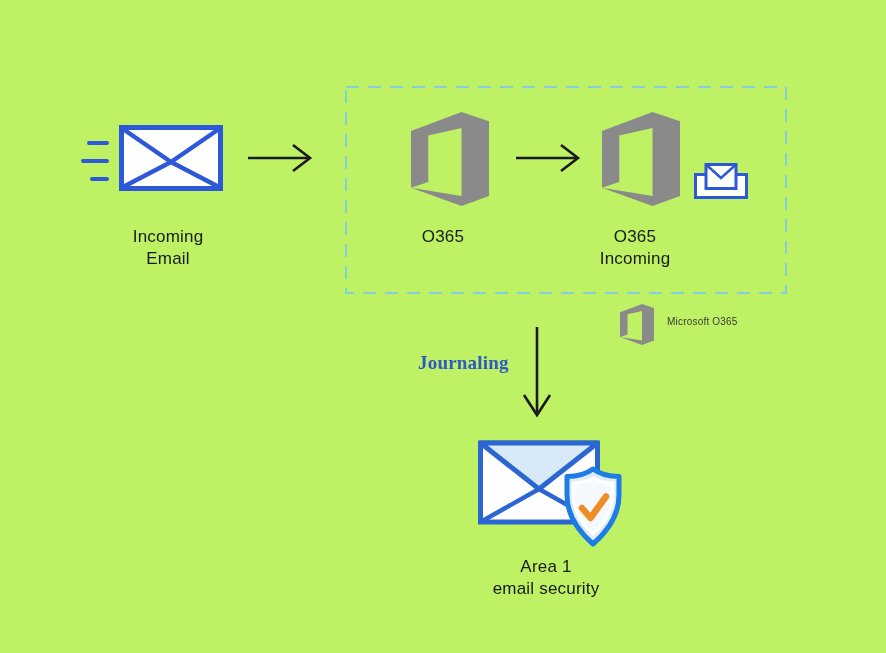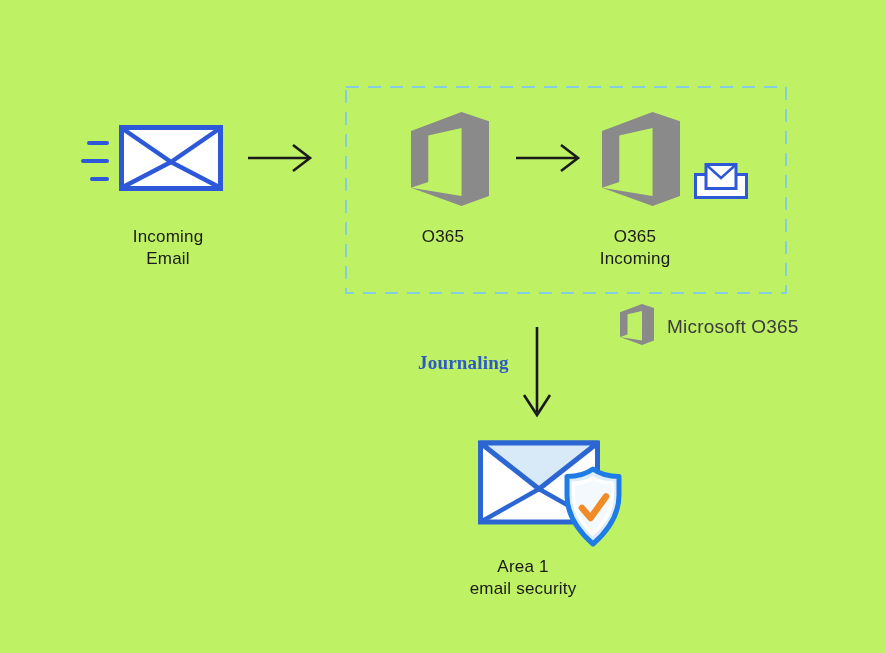--- a/index.html
+++ b/index.html
@@ -21,21 +21,21 @@
     letter-spacing: 0.2px;
   }
   .speed-line {
     position: absolute;
     height: 4px;
     border-radius: 2px;
     background: var(--envelope-blue, #2d58d8);
   }
   .legend-text {
     position: absolute;
-    font-size: 19px;
+    font-size: 10px;
     color: var(--legend-text, #3b3b3b);
     letter-spacing: 0.2px;
   }
   .journaling-label {
     position: absolute;
     font-size: 19px;
     font-weight: 600;
     color: var(--journaling-blue, #2d5ac6);
     letter-spacing: 0.2px;
   }
@@ -123,18 +123,18 @@
     <rect x="4.5" y="7" width="117" height="79" fill="#ffffff" class="a1env-stroke" stroke-width="5"></rect>
     <polygon points="4.5,7 63,53 121.5,7" class="a1flap-fill a1env-stroke" stroke-width="5" stroke-linejoin="round"></polygon>
     <path d="M4.5 86 L63 53 M121.5 86 L63 53" fill="none" class="a1env-stroke" stroke-width="4.5"></path>
     <g transform="translate(87,31)">
       <path class="shield-fill shield-stroke" stroke-width="5" stroke-linejoin="round" d="M30 2 C37.5 7.5 46 9.5 56 9.5 L56 28 C56 48 46 63 30 77 C14 63 4 48 4 28 L4 9.5 C14 9.5 22.5 7.5 30 2 Z"></path>
       <path class="shield-inner" stroke="#ffffff" stroke-width="3.5" stroke-linejoin="round" d="M30 11 C35.5 14.5 42 16 49.5 16 L49.5 28 C49.5 44 41.5 56.5 30 67 C18.5 56.5 10.5 44 10.5 28 L10.5 16 C18 16 24.5 14.5 30 11 Z"></path>
       <path d="M19 41 L27.5 51 L43 29.5" fill="none" class="check-stroke" stroke-width="6.5" stroke-linecap="round" stroke-linejoin="round"></path>
     </g>
   </svg>
 
-  <div class="node-label" style="left:443px; top:556px; width:160px;">
+  <div class="node-label" style="left:466px; top:556px; width:160px;">
     <div>Area 1</div>
     <div>email security</div>
   </div>
 
 </div>
 
 </body></html>

